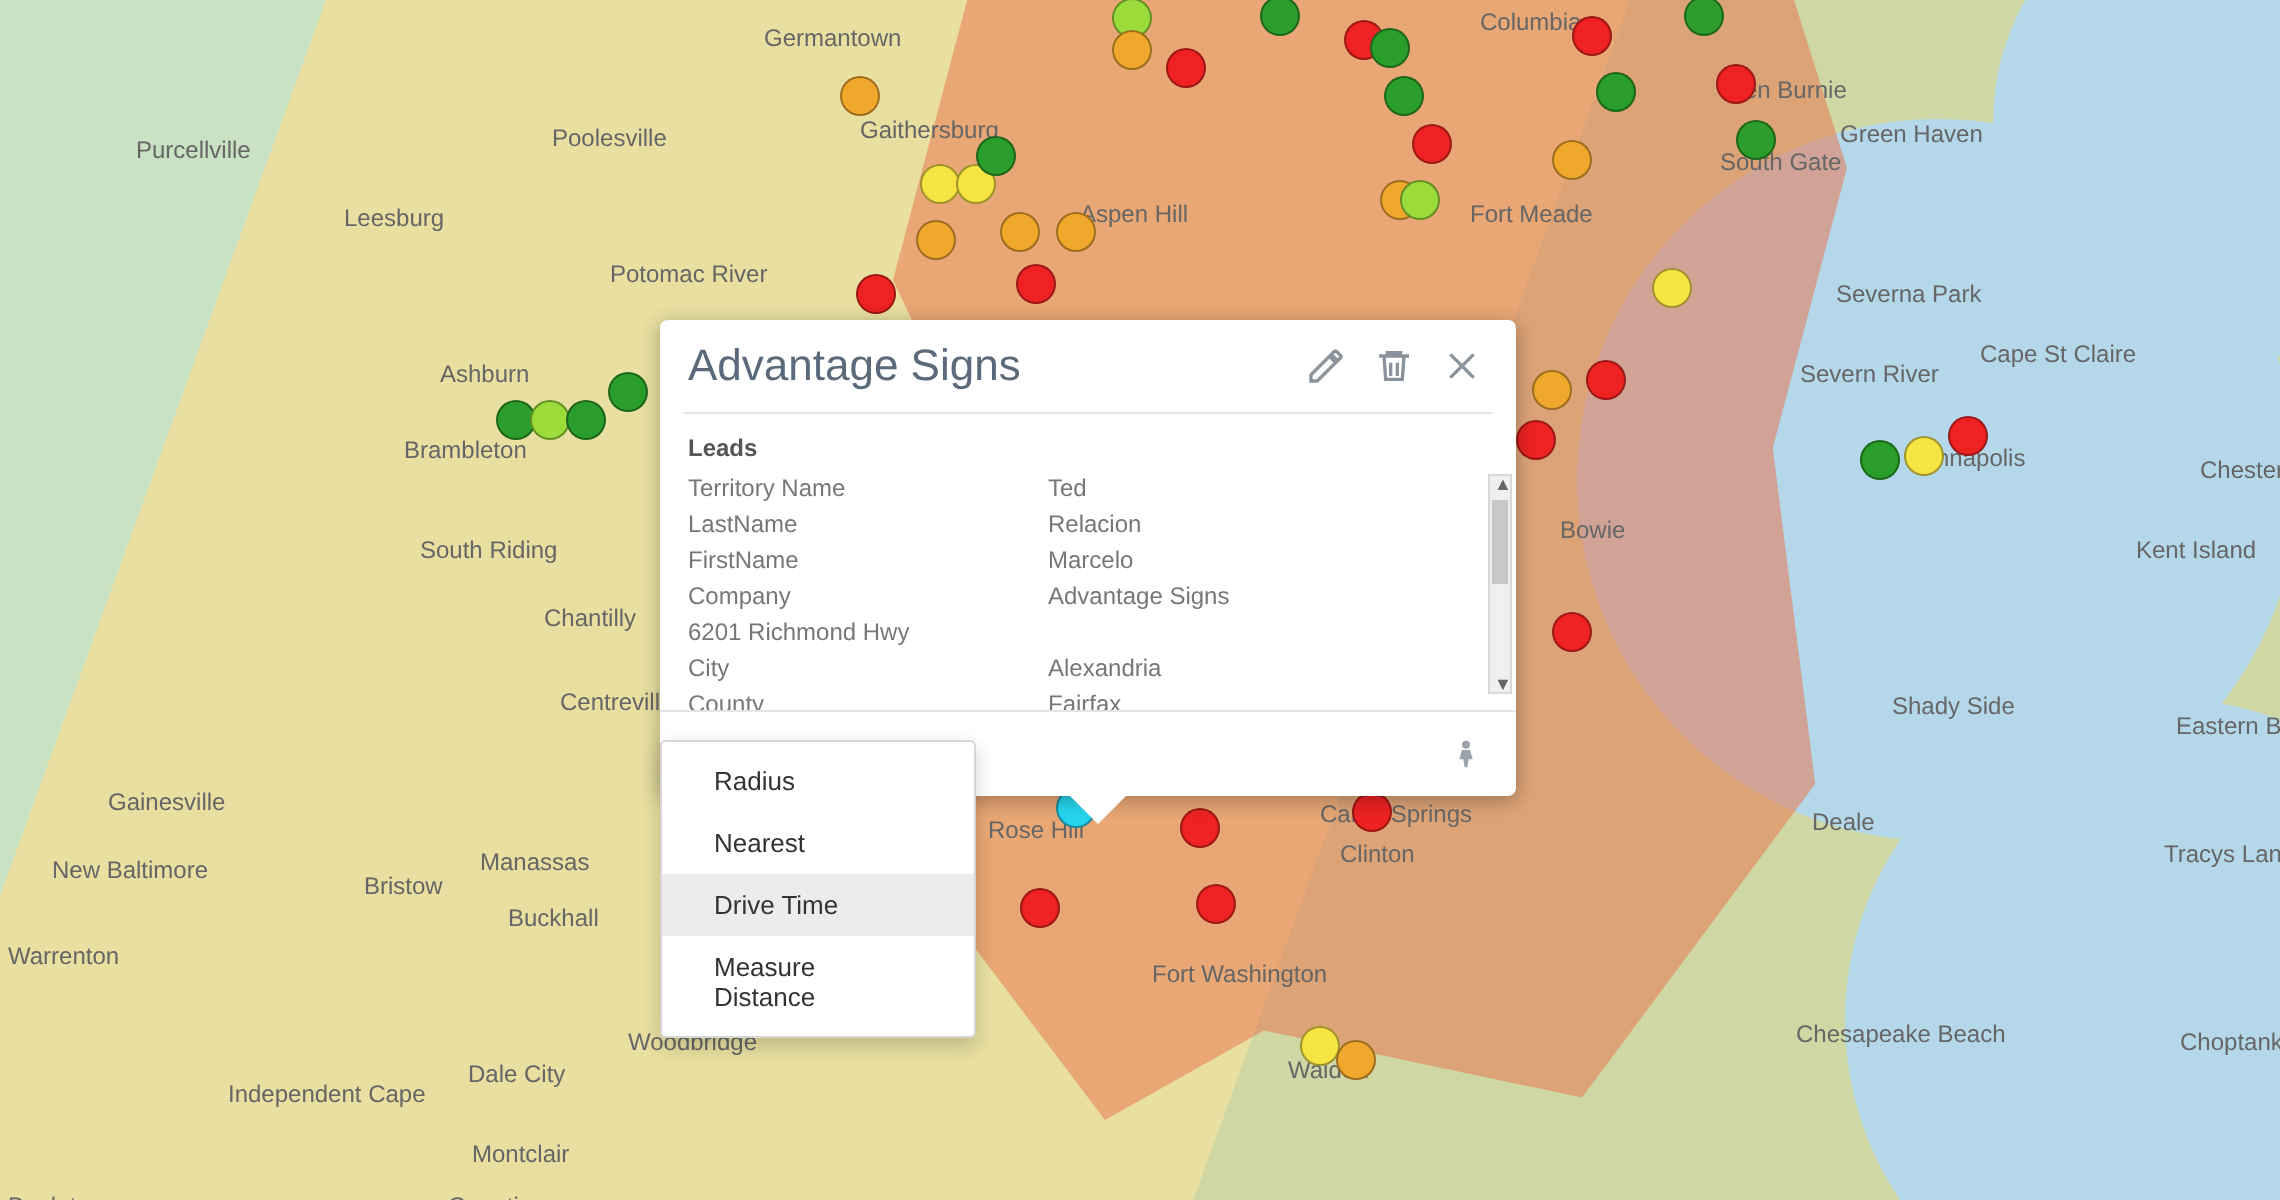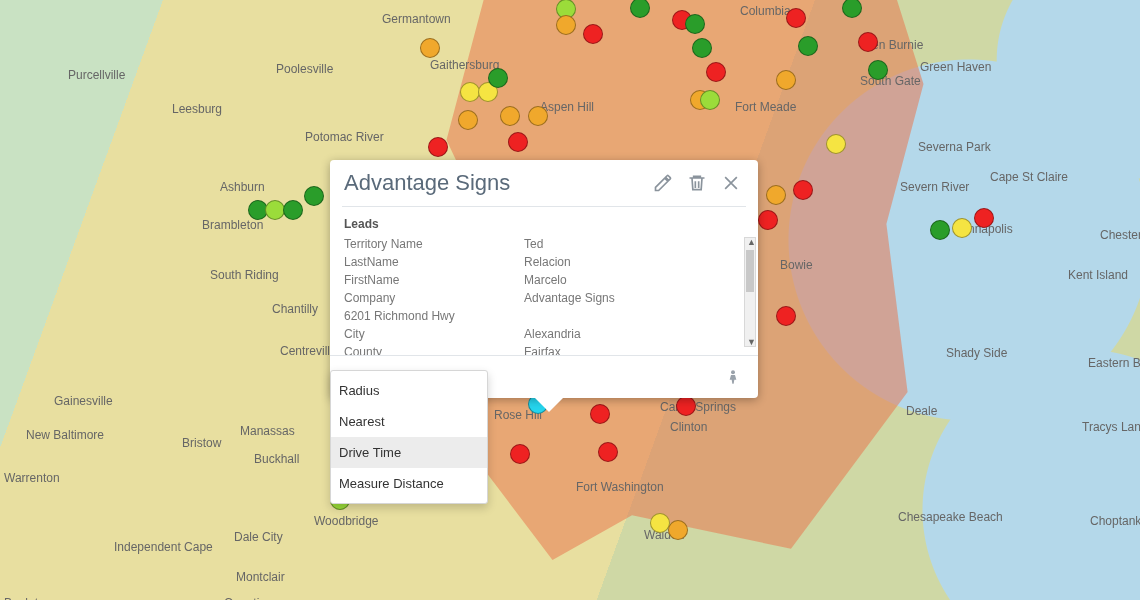--- a/index.html
+++ b/index.html
@@ -65,21 +65,21 @@
   .footer-link { display:flex; align-items:center; gap:4px; cursor:pointer; }
   .footer-link + .footer-link { margin-left:14px; }
   .footer-spacer { flex:1; }
   .caret-down { width:0;height:0;border:4px solid transparent;border-top-color:#4a6a9a; margin-top:3px;}
 
   .dropdown {
     position:absolute; left:330px; top:370px; width:158px;
     background:#fff; border:1px solid #d6d6d6; border-radius:3px;
     box-shadow:0 4px 10px rgba(0,0,0,0.18); padding:4px 0;
   }
-  .dropdown-item { font-size:13px; color:#333; padding:8px 8px; cursor:pointer; }
+  .dropdown-item { font-size:13px; color:#333; padding:8px 26px; cursor:pointer; }
   .dropdown-item.hover { background:#ececec; }
 
   svg { display:block; }
 </style>
 </head>
 <body>
 
 <div class="map-canvas">
   <div class="territory"></div>
   <div id="city-layer">

